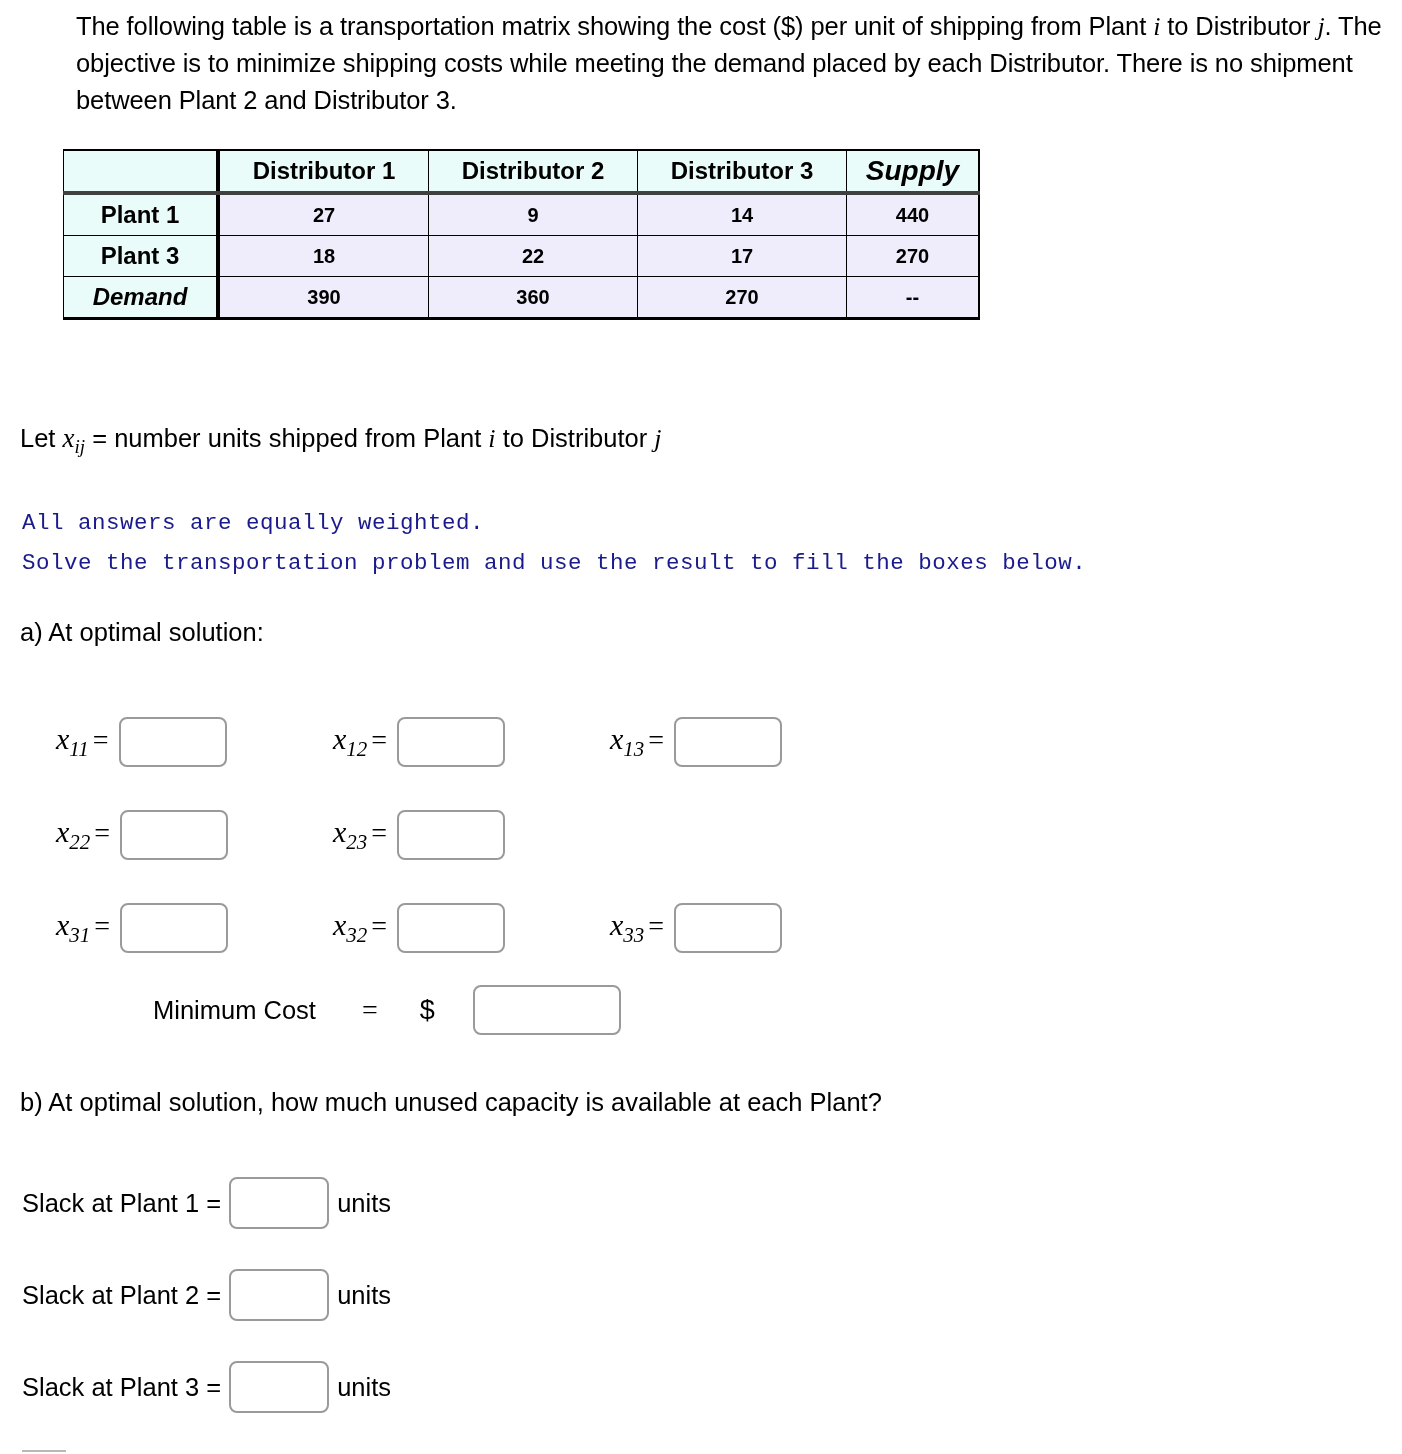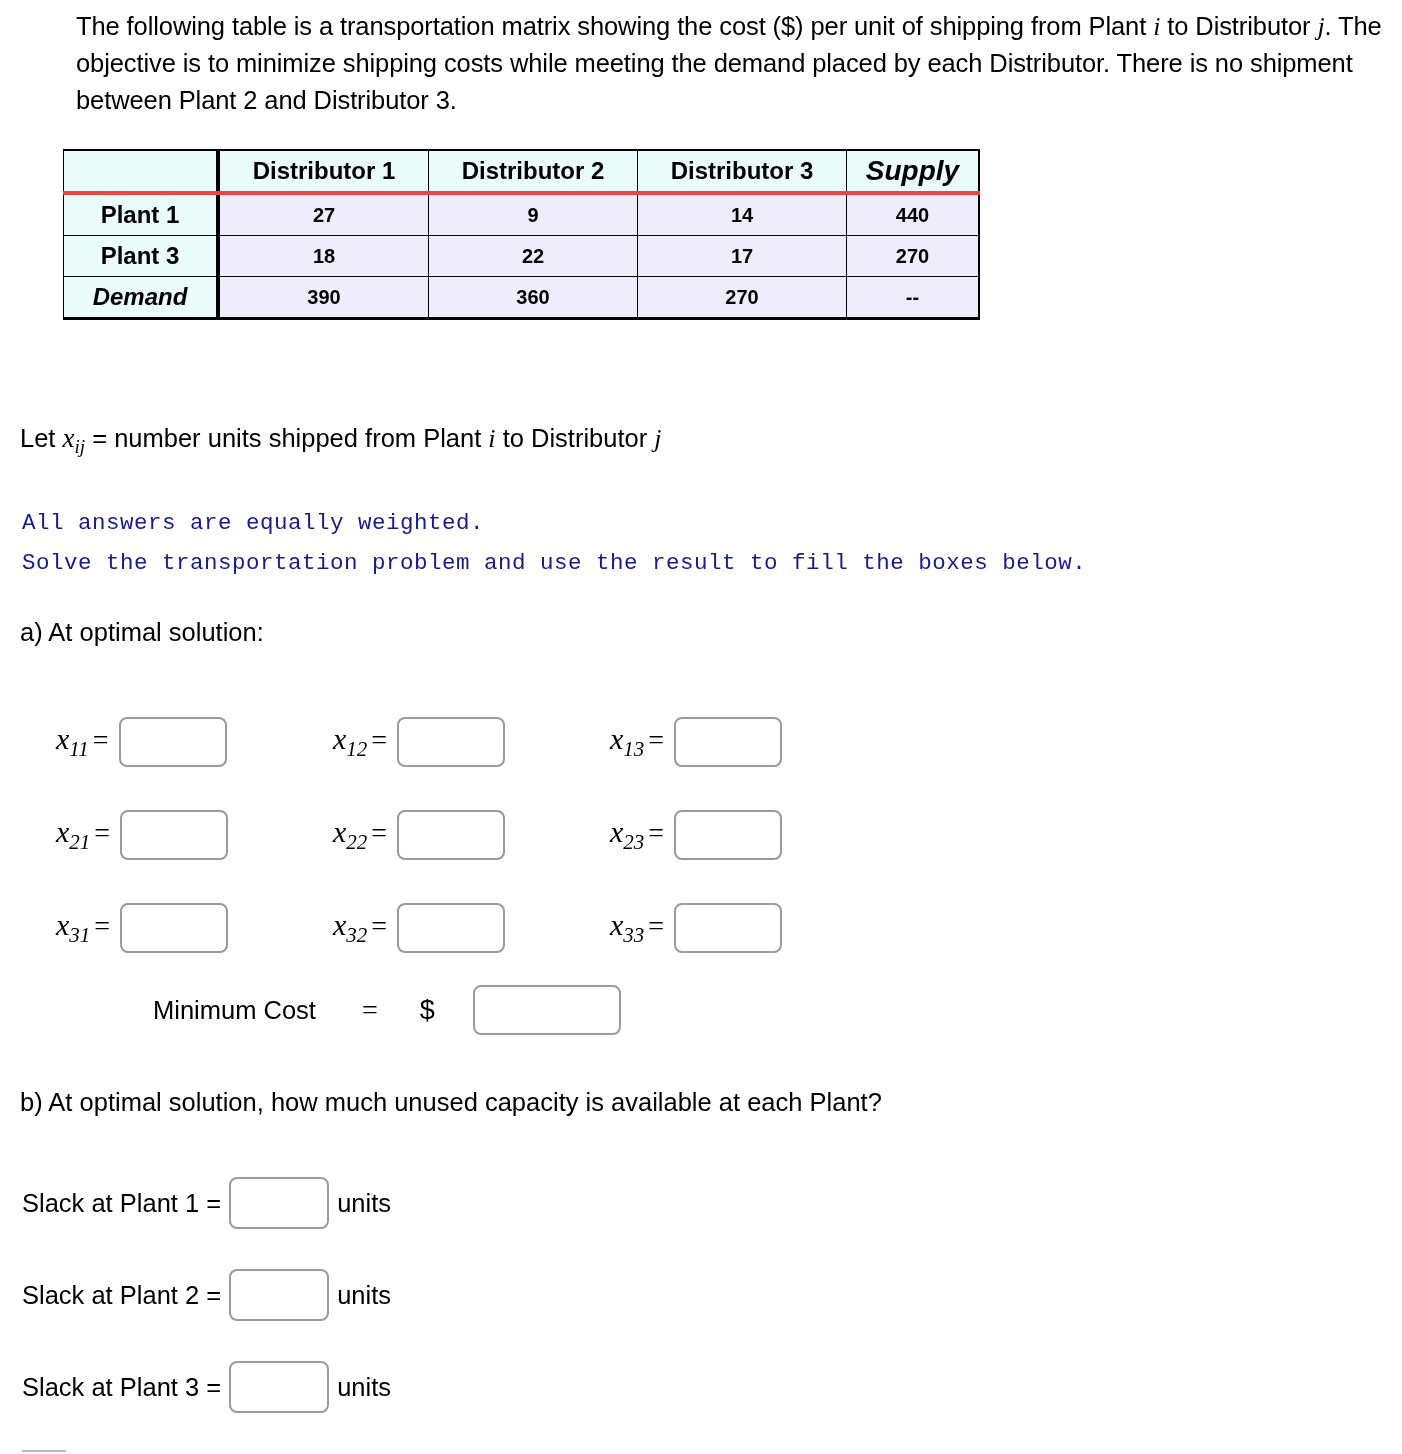--- a/index.html
+++ b/index.html
@@ -68,21 +68,21 @@
     background: #eafcfa;
     width: 152px;
     font-size: 24px;
   }
   .rowlabel.em { font-style: italic; }
   .datacell {
     background: #efecfb;
     font-size: 20px;
   }
   
-  table.tm tr.headrow th { border-bottom: 4px solid #ef4444; }
+  table.tm tr.headrow th { border-bottom: 4px solid #404040; }
   table.tm .sep-left { border-left: 4px solid #000000; }
   table.tm tr.lastrow td { border-bottom: 3px solid #000000; }
   table.tm .edge-right { border-right: 2px solid #000000; }
   table.tm tr.headrow th.hdr-corner { border-top: 2px solid #000000; }
   table.tm tr.headrow th { border-top: 2px solid #000000; }
 
   
   .letline {
     position: absolute;
     left: 20px;
@@ -297,24 +297,20 @@
       <input class="ansbox" type="text" placeholder="" style="">
     </div>
     <div class="cellgrp">
       <span class="eqlabel"><span>x</span><span class="sub">13</span><span class="eqsign">=</span></span>
       <input class="ansbox" type="text" placeholder="" style="">
     </div>
   </div>
 
   <div class="grid-row">
     <div class="cellgrp">
-      <span class="eqlabel"><span>x</span><span class="sub">21</span><span class="eqsign">=</span></span>
-      <input class="ansbox" type="text" placeholder="" style="">
-    </div>
-    <div class="cellgrp">
       <span class="eqlabel"><span>x</span><span class="sub">22</span><span class="eqsign">=</span></span>
       <input class="ansbox" type="text" placeholder="" style="">
     </div>
     <div class="cellgrp">
       <span class="eqlabel"><span>x</span><span class="sub">23</span><span class="eqsign">=</span></span>
       <input class="ansbox" type="text" placeholder="" style="">
     </div>
   </div>
 
   <div class="grid-row">

